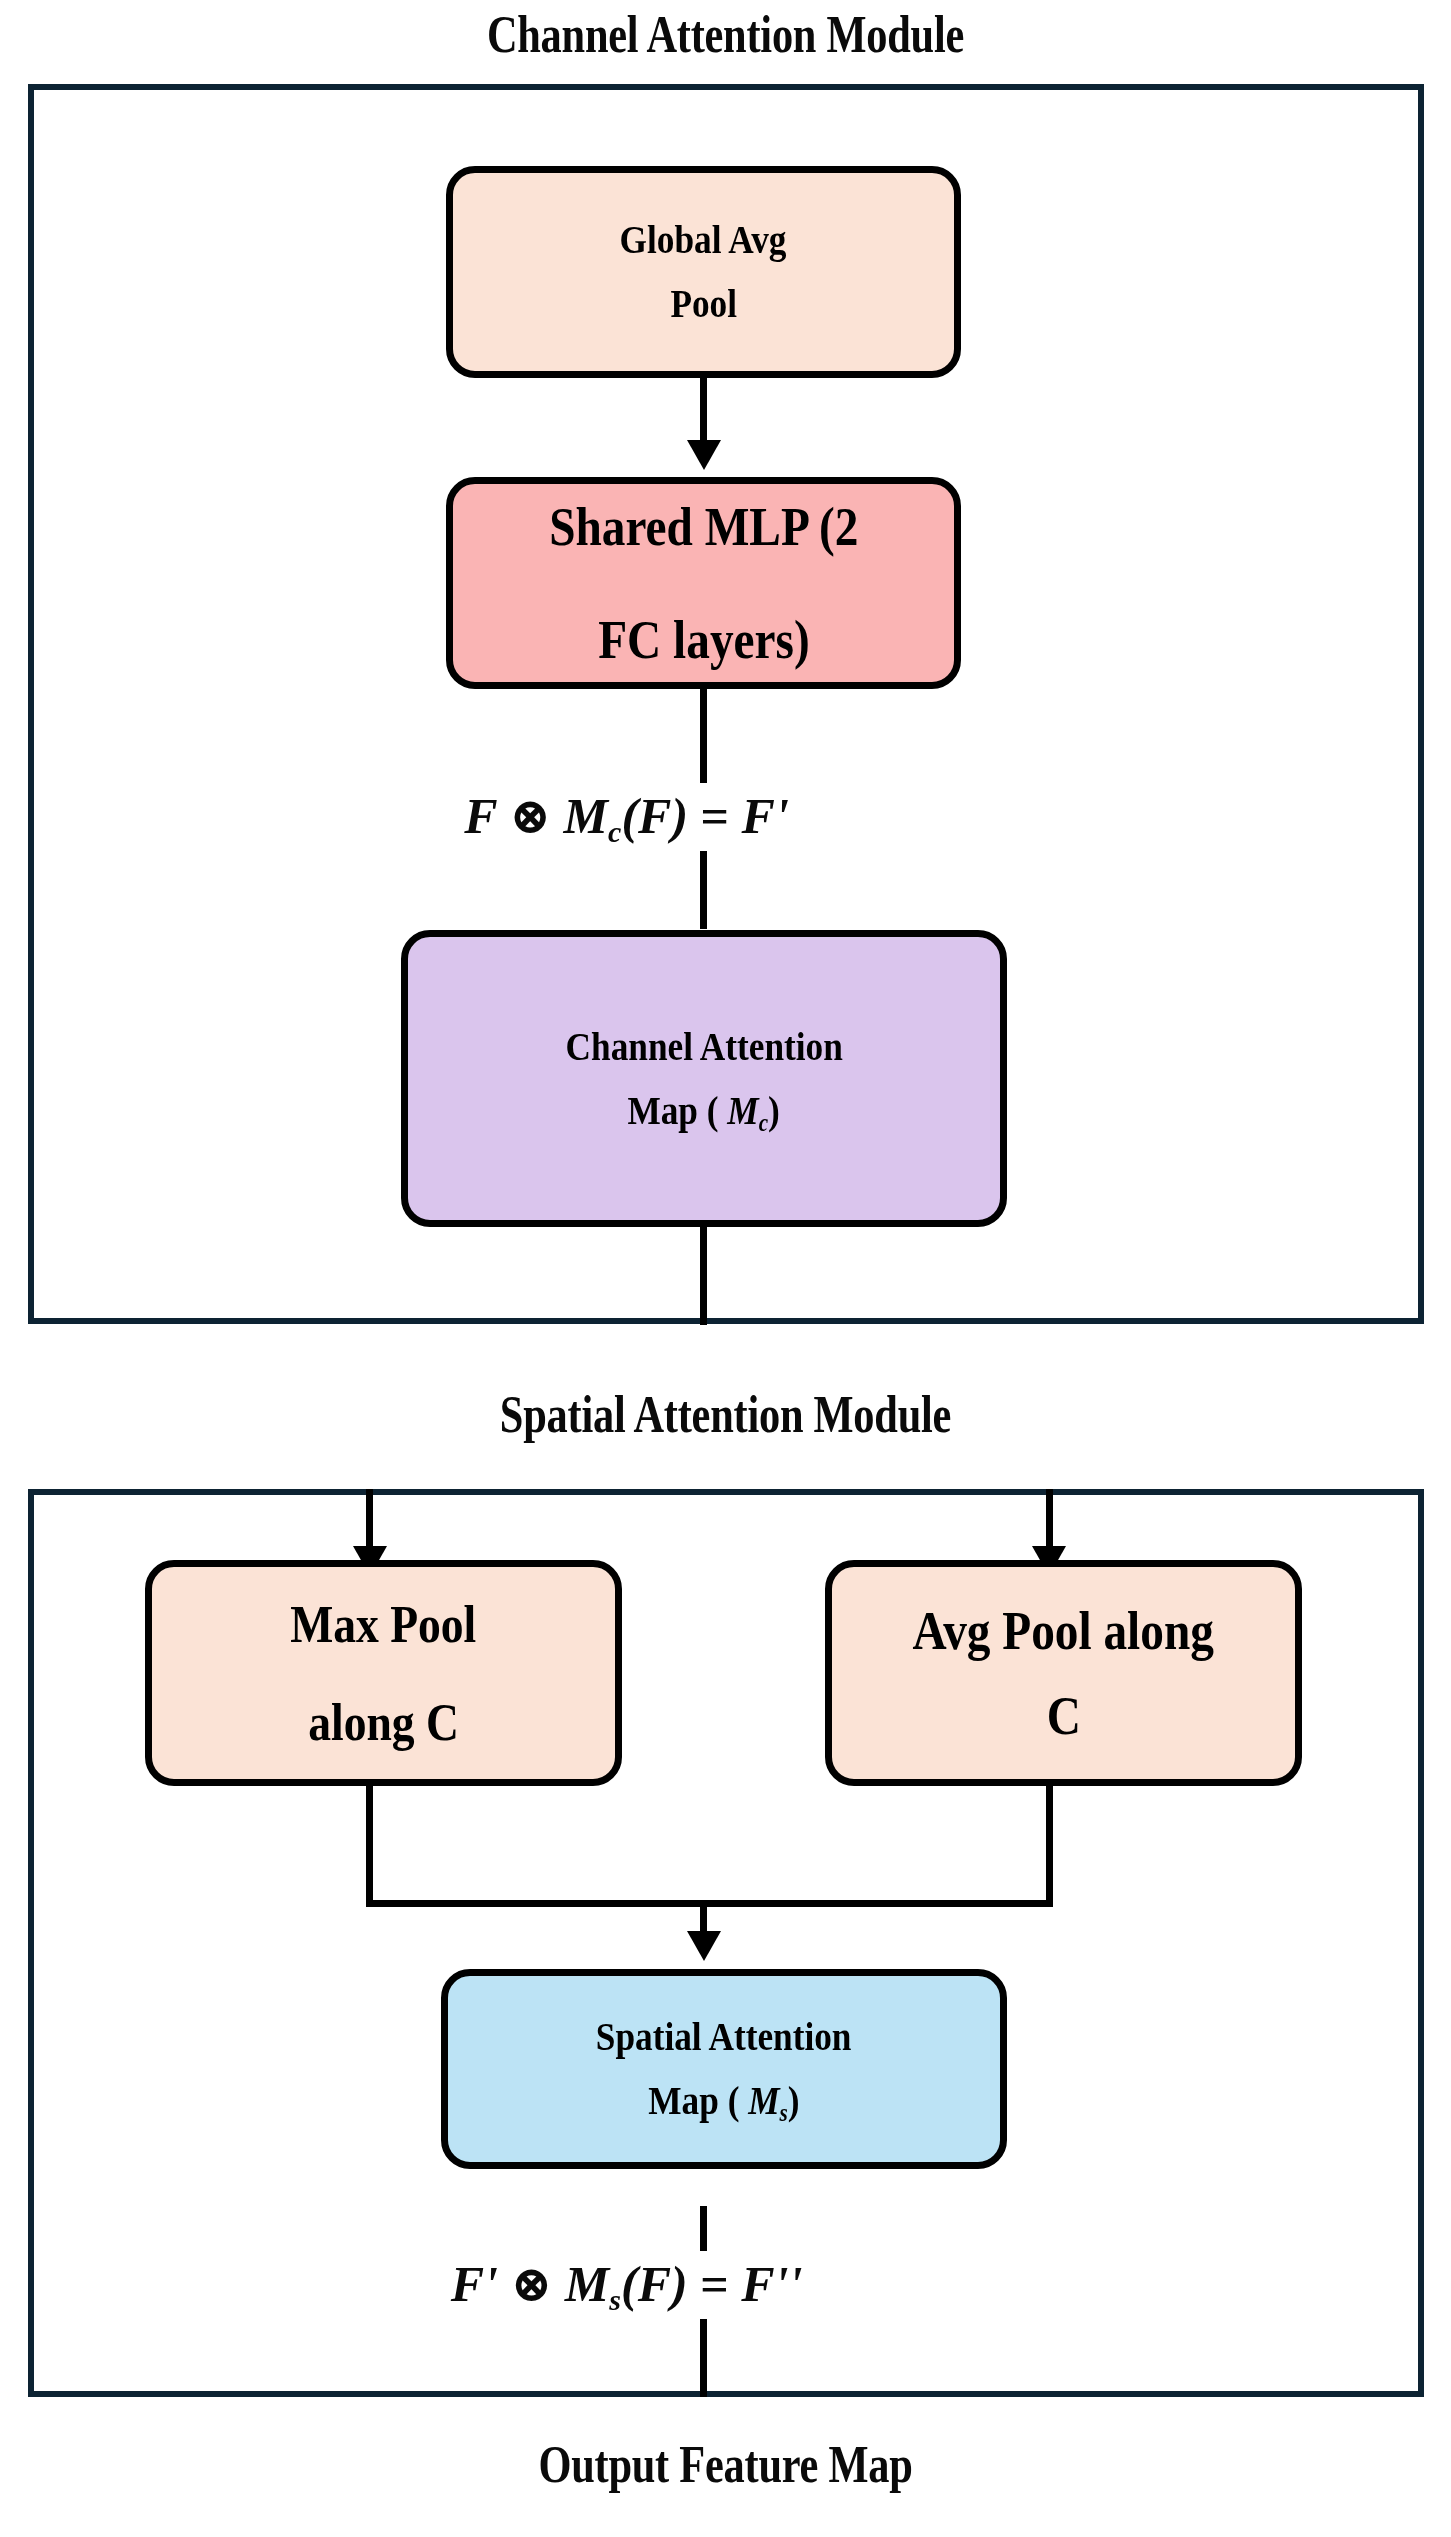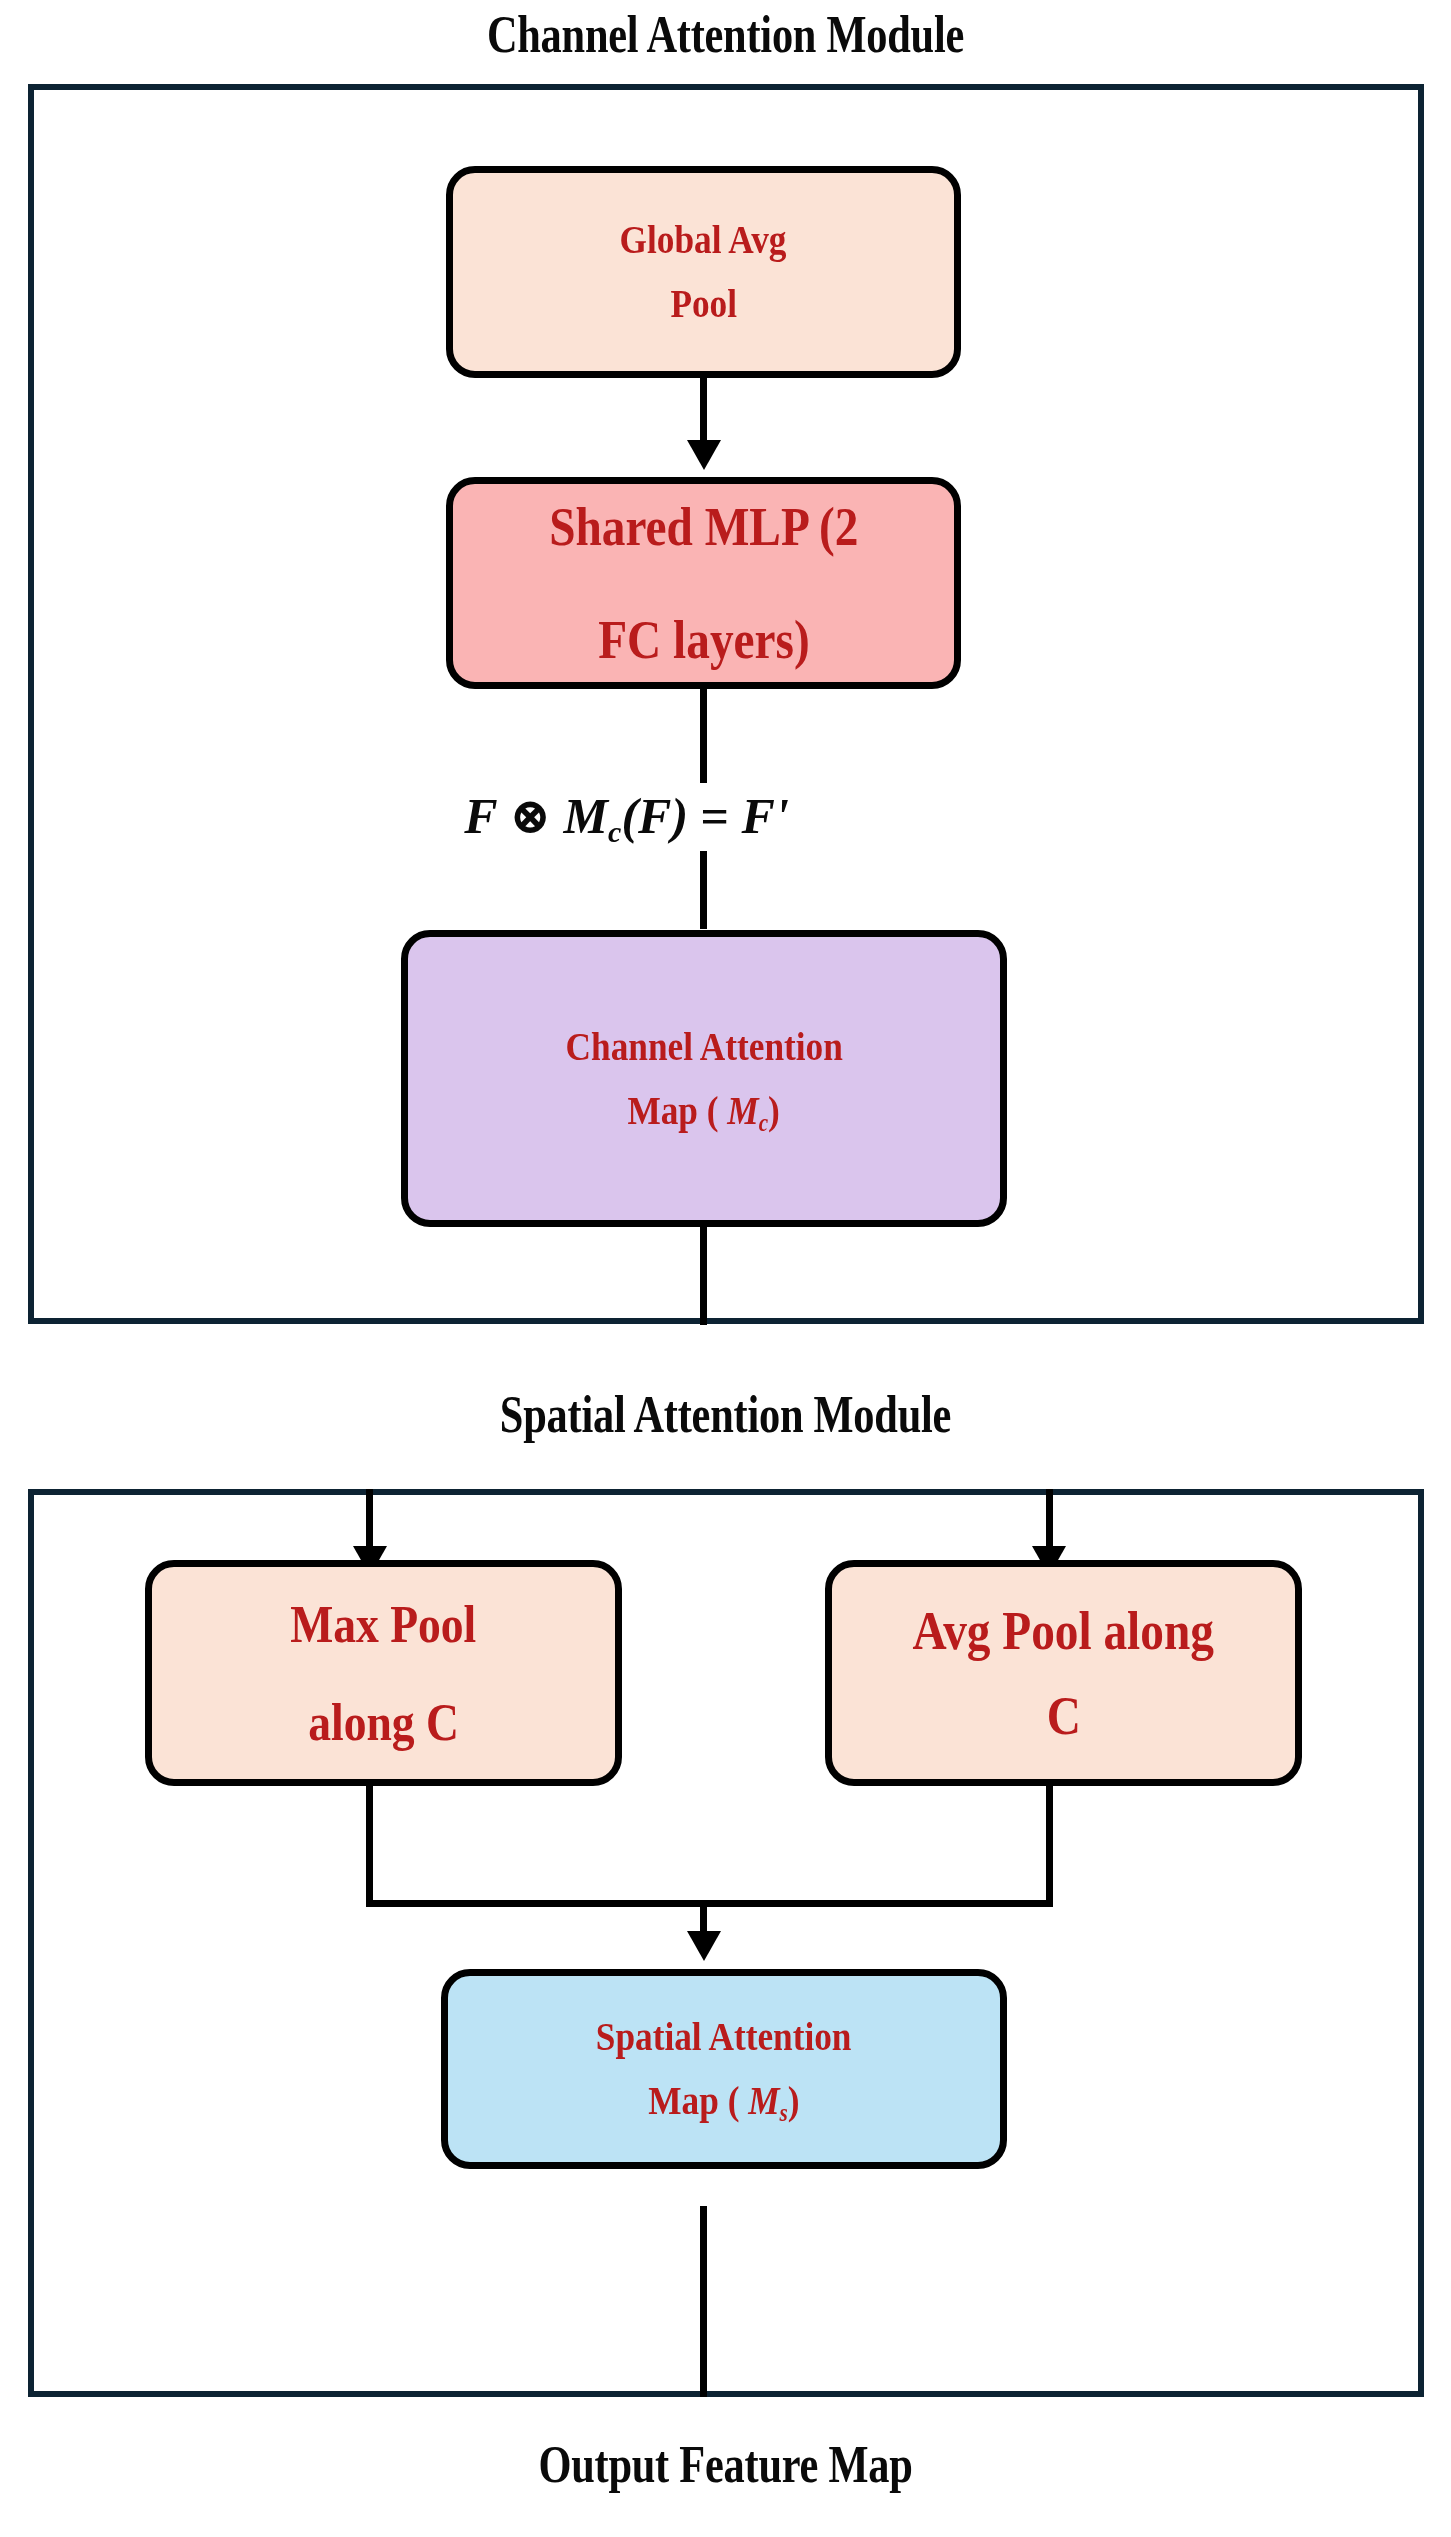--- a/index.html
+++ b/index.html
@@ -51,21 +51,21 @@
     box-sizing: border-box;
     border: 7.3px solid #000000;
     border-radius: 29px;
     display: flex;
     flex-direction: column;
     align-items: center;
     justify-content: center;
     text-align: center;
     font-family: "Liberation Serif", "DejaVu Serif", serif;
     font-weight: 700;
-    color: #b91c1c;
+    color: #000000;
     line-height: 1.55;
     z-index: 4;
   }
   .node .line {
     display: block;
     transform: scaleX(0.86);
     white-space: nowrap;
   }
 
   #node-gap      { left: 446px;  top: 166px;  width: 515px; height: 212px; background: #fbe3d6; font-size: 41px; }
@@ -219,17 +219,26 @@
   <div class="vline" id="conn-merge-down"></div>
   <div class="arrowhead" id="arrow-merge"></div>
 
   <div class="node" id="node-samap">
     <span class="line">Spatial Attention</span>
     <span class="line"><span>Map ( </span><i>M</i><sub style="font-size:0.60em;font-style:italic;vertical-align:-0.30em;">s</sub><span>)</span></span>
   </div>
 
   <div class="vline" id="conn-samap-out"></div>
 
+  <div class="formula" id="formula-spatial">
+    <span class="pill">
+      <span>F'</span>
+      <span class="up">⊗</span>
+      <span>M</span><sub>s</sub><span>(F)</span>
+      <span class="up">=</span>
+      <span>F''</span>
+    </span>
+  </div>
 
   <div class="caption" id="caption-output">Output Feature Map</div>
 
 </div>
 
 
 </body></html>

